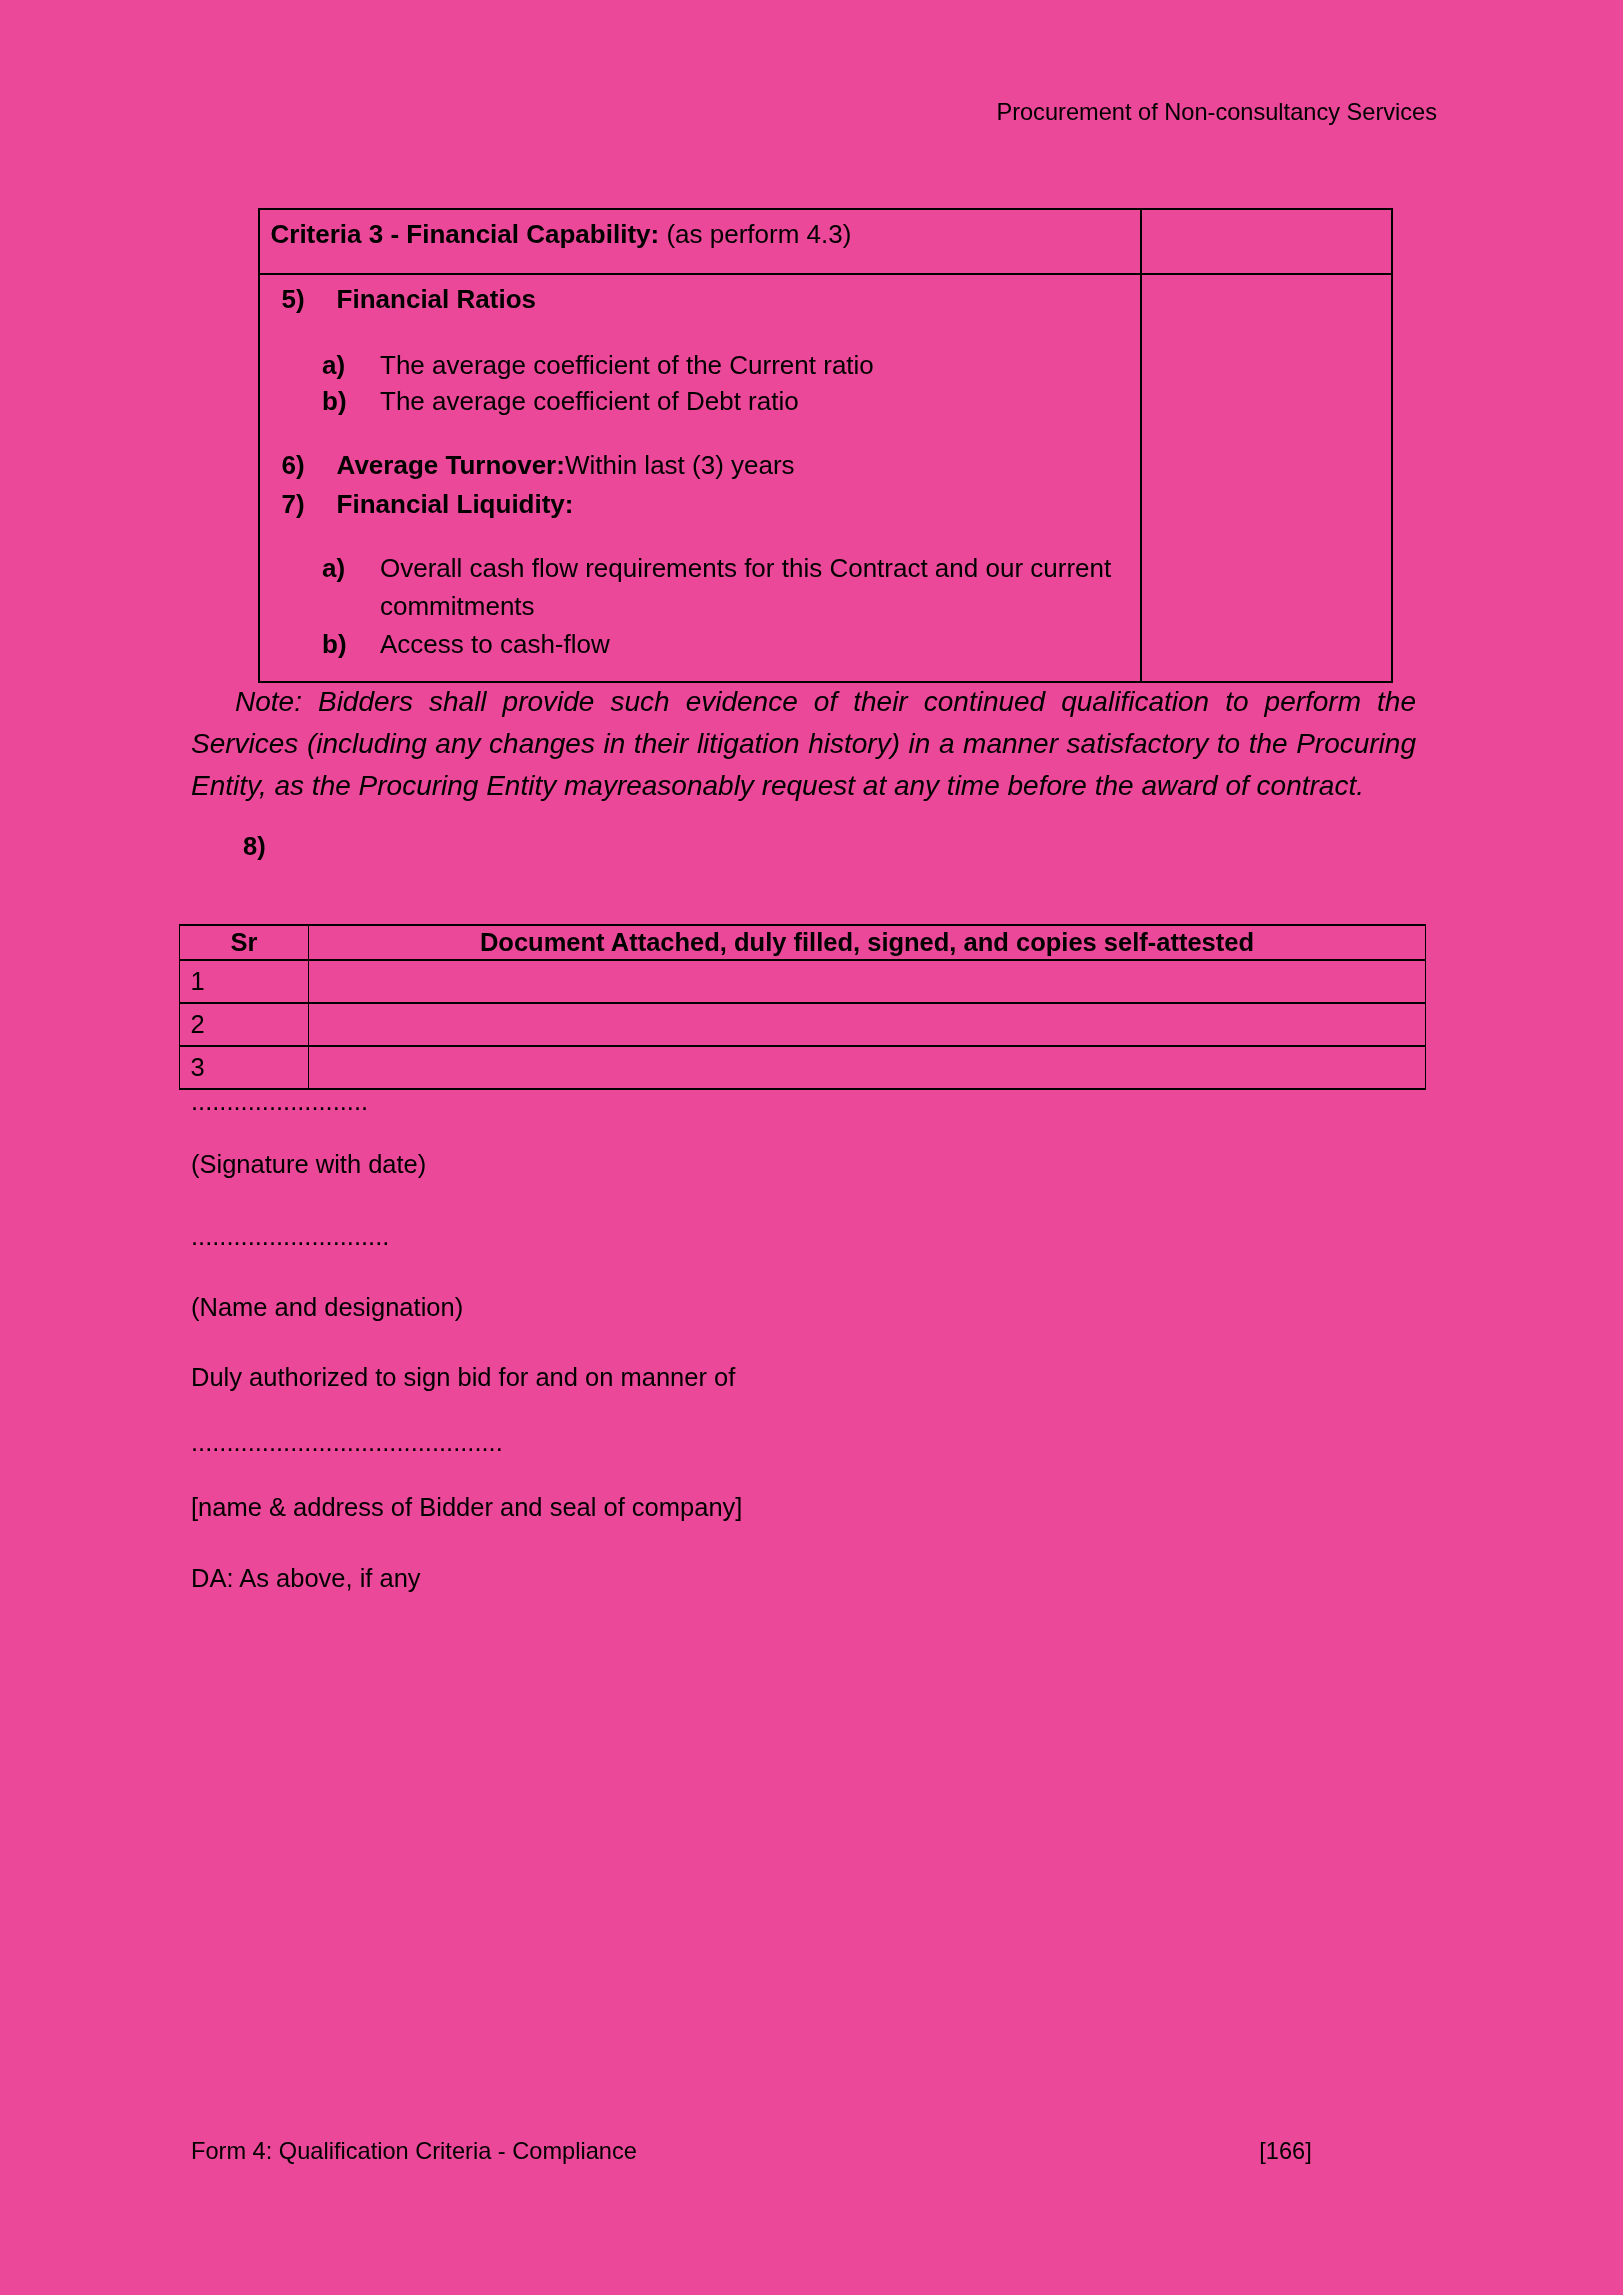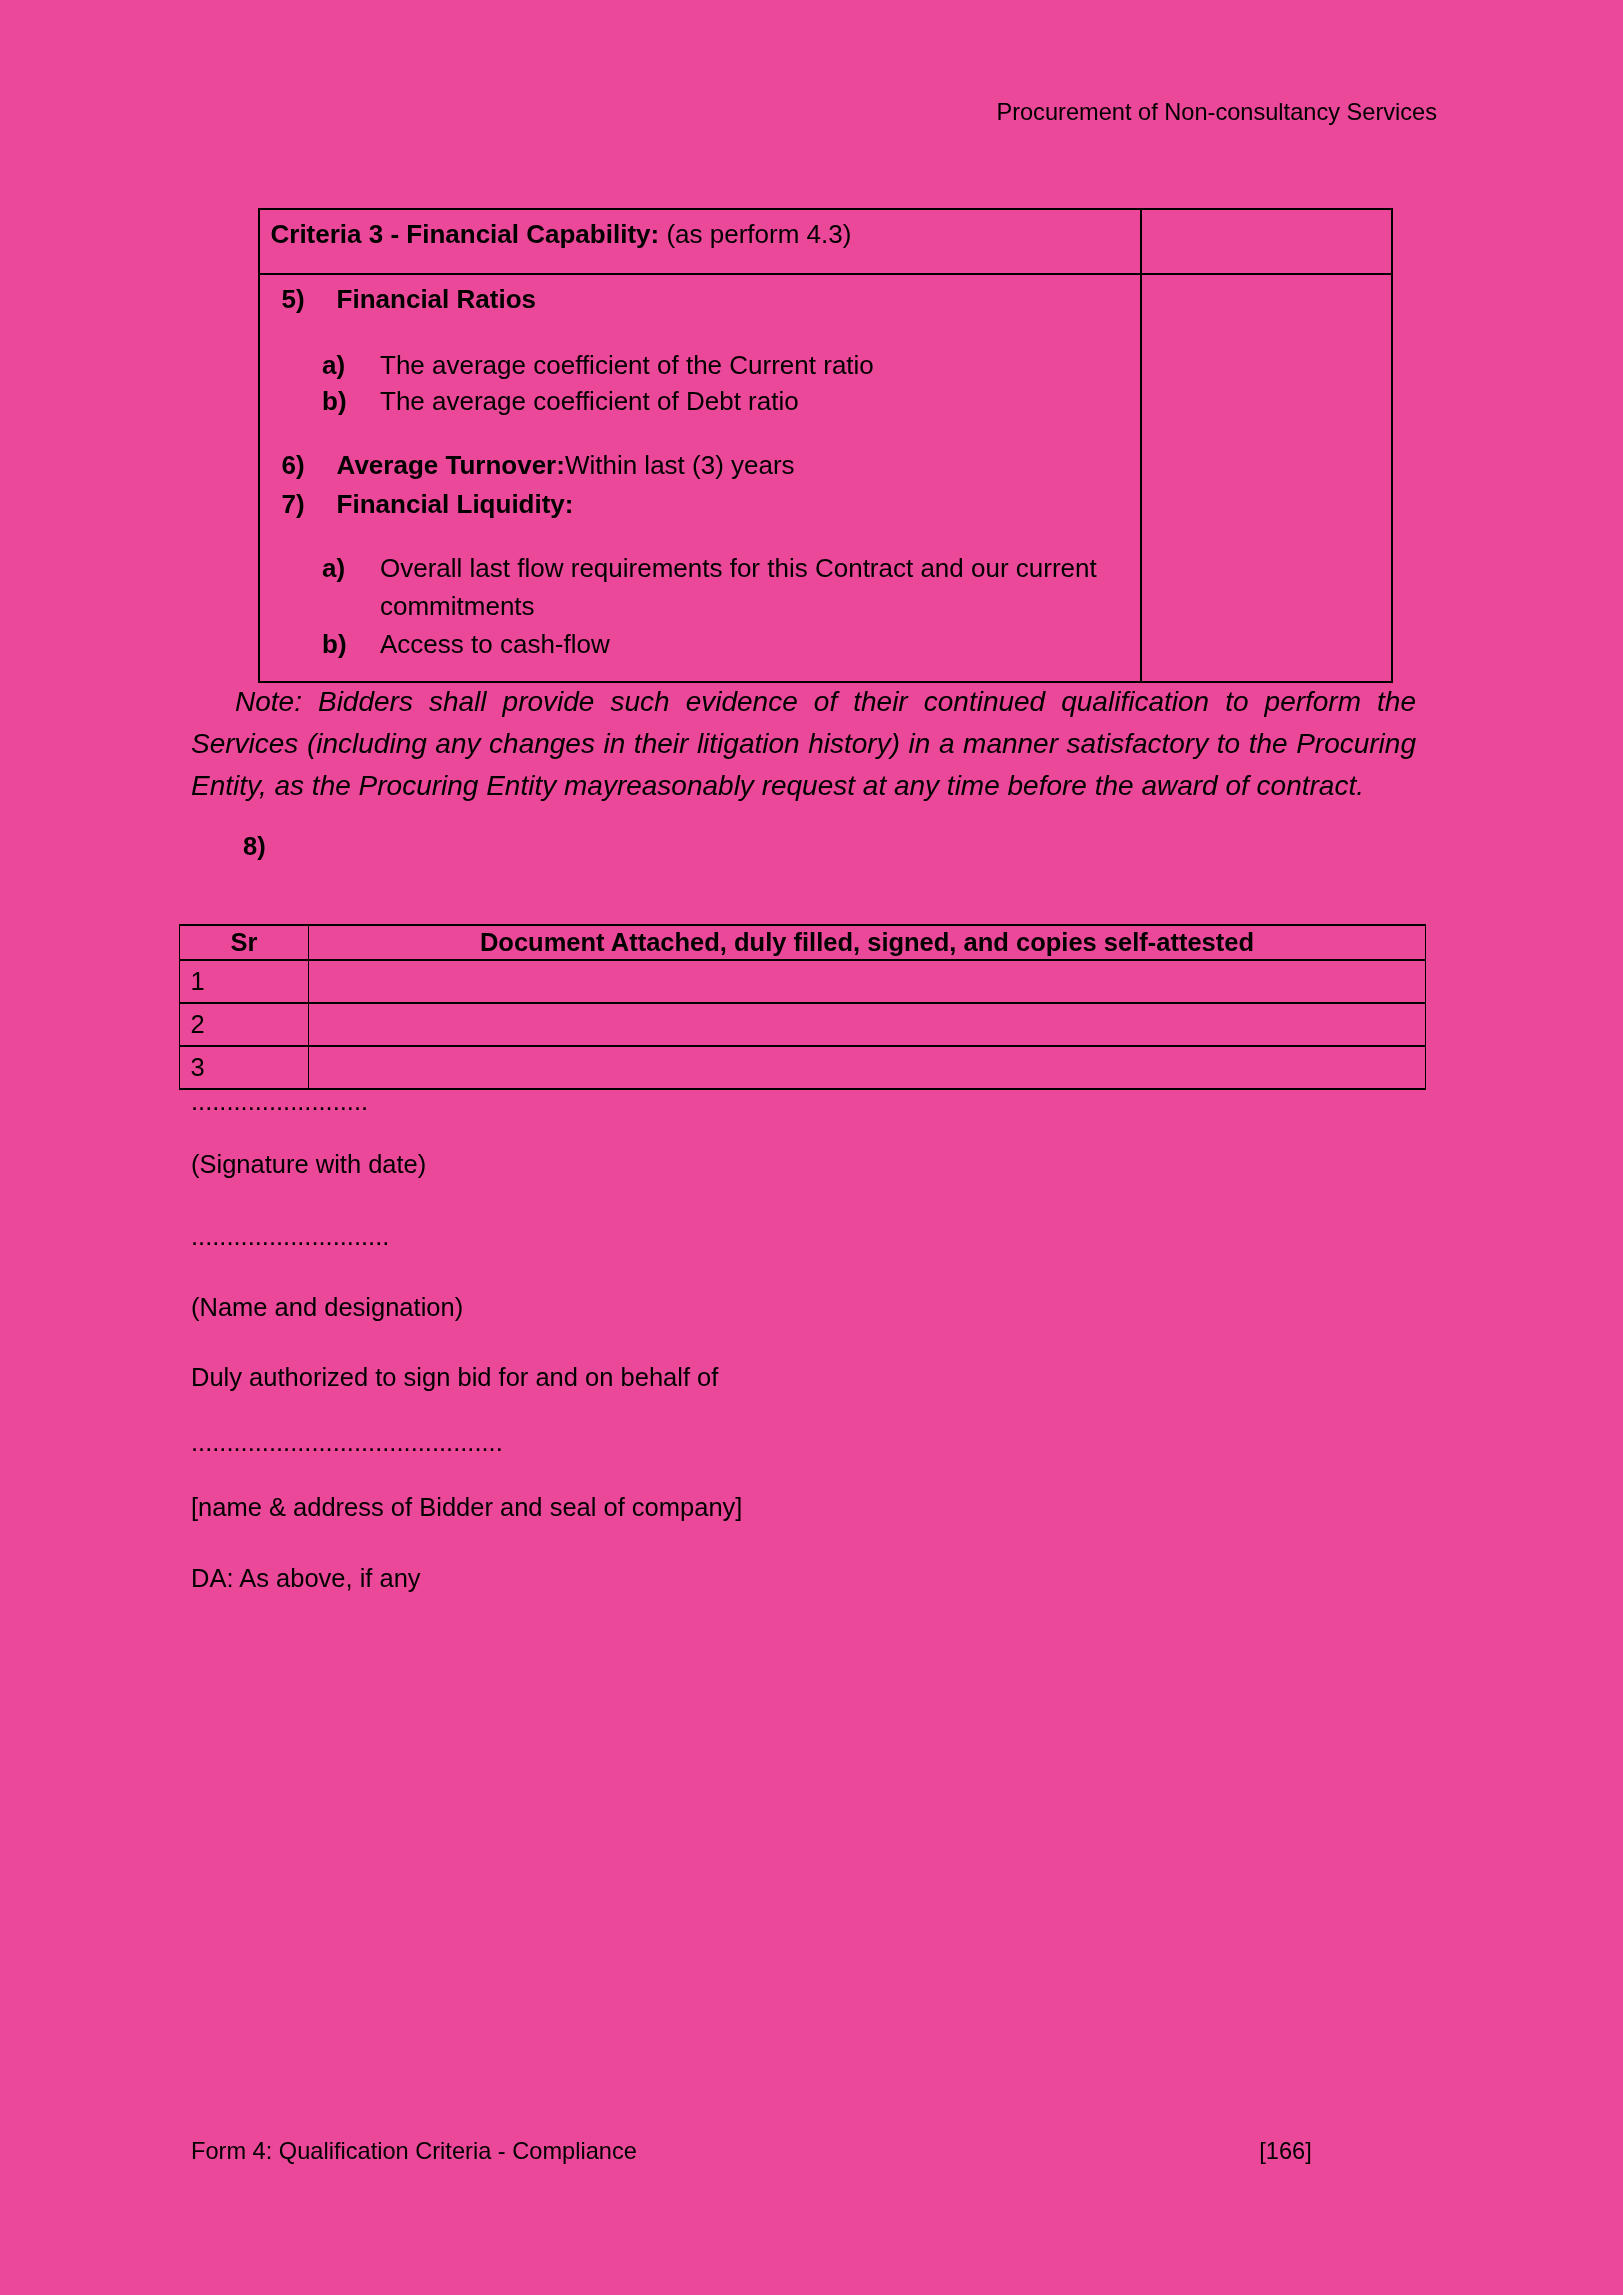--- a/index.html
+++ b/index.html
@@ -98,21 +98,21 @@
           <span class="num">6)</span>
           <span><span class="b">Average Turnover:</span><span>Within last (3) years</span></span>
         </div>
         <div class="li lvl1 row7">
           <span class="num">7)</span>
           <span class="b">Financial Liquidity:</span>
         </div>
         <div class="grp2">
           <div class="li lvl2">
             <span class="num">a)</span>
-            <span>Overall last flow requirements for this Contract and our current commitments</span>
+            <span>Overall cash flow requirements for this Contract and our current commitments</span>
           </div>
           <div class="li lvl2">
             <span class="num">b)</span>
             <span>Access to cash-flow</span>
           </div>
         </div>
       </td>
       <td class="ct-side"></td>
     </tr>
   </tbody>
@@ -142,21 +142,21 @@
       <td class="dt-num">3</td>
       <td></td>
     </tr>
   </tbody>
     </table>
 
   <div class="abs sig sig-dots1">.........................</div>
   <div class="abs sig sig-label1">(Signature with date)</div>
   <div class="abs sig sig-dots2">............................</div>
   <div class="abs sig sig-label2">(Name and designation)</div>
-  <div class="abs sig sig-duly">Duly authorized to sign bid for and on behalf of</div>
+  <div class="abs sig sig-duly">Duly authorized to sign bid for and on manner of</div>
   <div class="abs sig sig-dots3">............................................</div>
   <div class="abs sig sig-bidder">[name &amp; address of Bidder and seal of company]</div>
   <div class="abs sig sig-da">DA: As above, if any</div>
 
   <div class="abs footer-left">Form 4: Qualification Criteria - Compliance</div>
   <div class="abs footer-right">[166]</div>
 
 </div>
 
 

